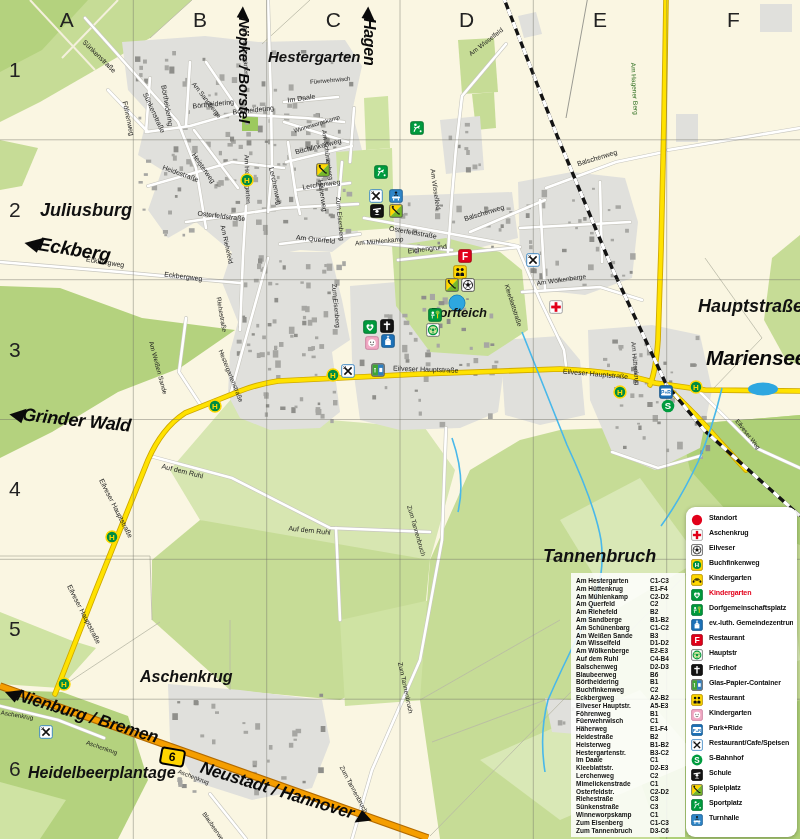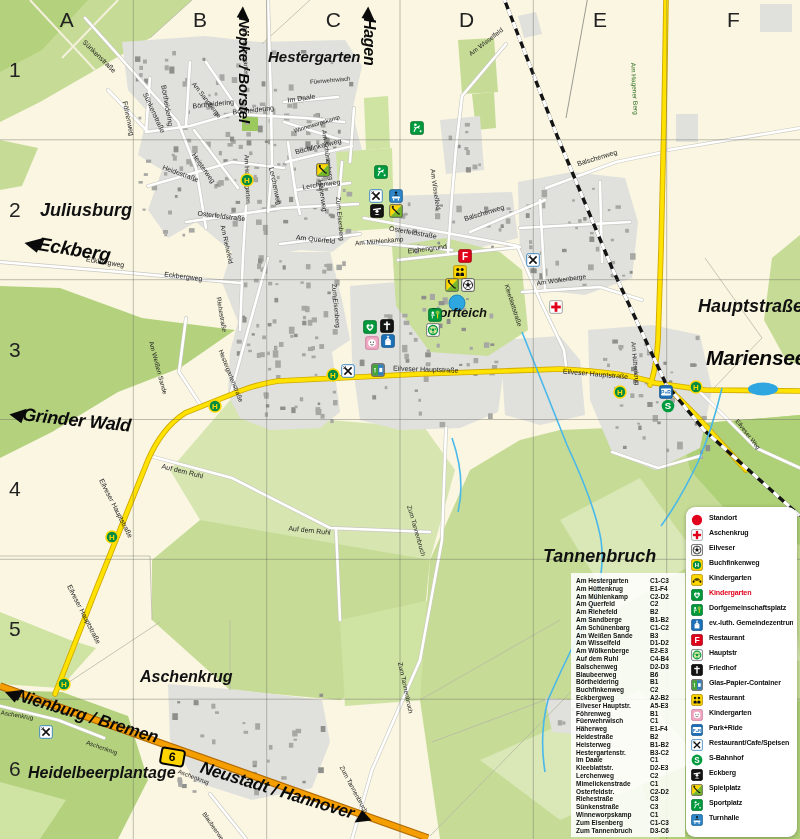--- a/index.html
+++ b/index.html
@@ -1156,21 +1156,21 @@
       </div>
       <div class="leg-row">
         <span class="leg-ic">
           <svg width="12" height="12" viewBox="0 0 14 14">
             <rect x="0.7" y="0.7" width="12.6" height="12.6" rx="1.6" fill="#141414" stroke="#000" stroke-width="0.9"></rect>
             <rect x="3" y="4.4" width="8" height="1.4" fill="#fff" transform="rotate(-8 7 5)"></rect>
             <circle cx="7" cy="7.3" r="1.6" fill="#fff"></circle>
             <path d="M4.4 11 Q7 9 9.6 11 Z" fill="#fff"></path>
           </svg>
         </span>
-        <span class="leg-tx">Eckberg</span>
+        <span class="leg-tx">Schule</span>
       </div>
       <div class="leg-row">
         <span class="leg-ic">
           <svg width="12" height="12" viewBox="0 0 14 14">
             <polygon points="0.7,0.7 13.3,0.7 0.7,13.3" fill="#ffd800"></polygon>
             <polygon points="13.3,0.7 13.3,13.3 0.7,13.3" fill="#76b82a"></polygon>
             <rect x="0.7" y="0.7" width="12.6" height="12.6" rx="1.6" fill="none" stroke="#555" stroke-width="0.9"></rect>
             <path d="M3.5 4 L9.5 10 L11 10" stroke="#111" stroke-width="1.2" fill="none"></path>
             <circle cx="3.8" cy="2.9" r="1.1" fill="#111"></circle>
           </svg>

